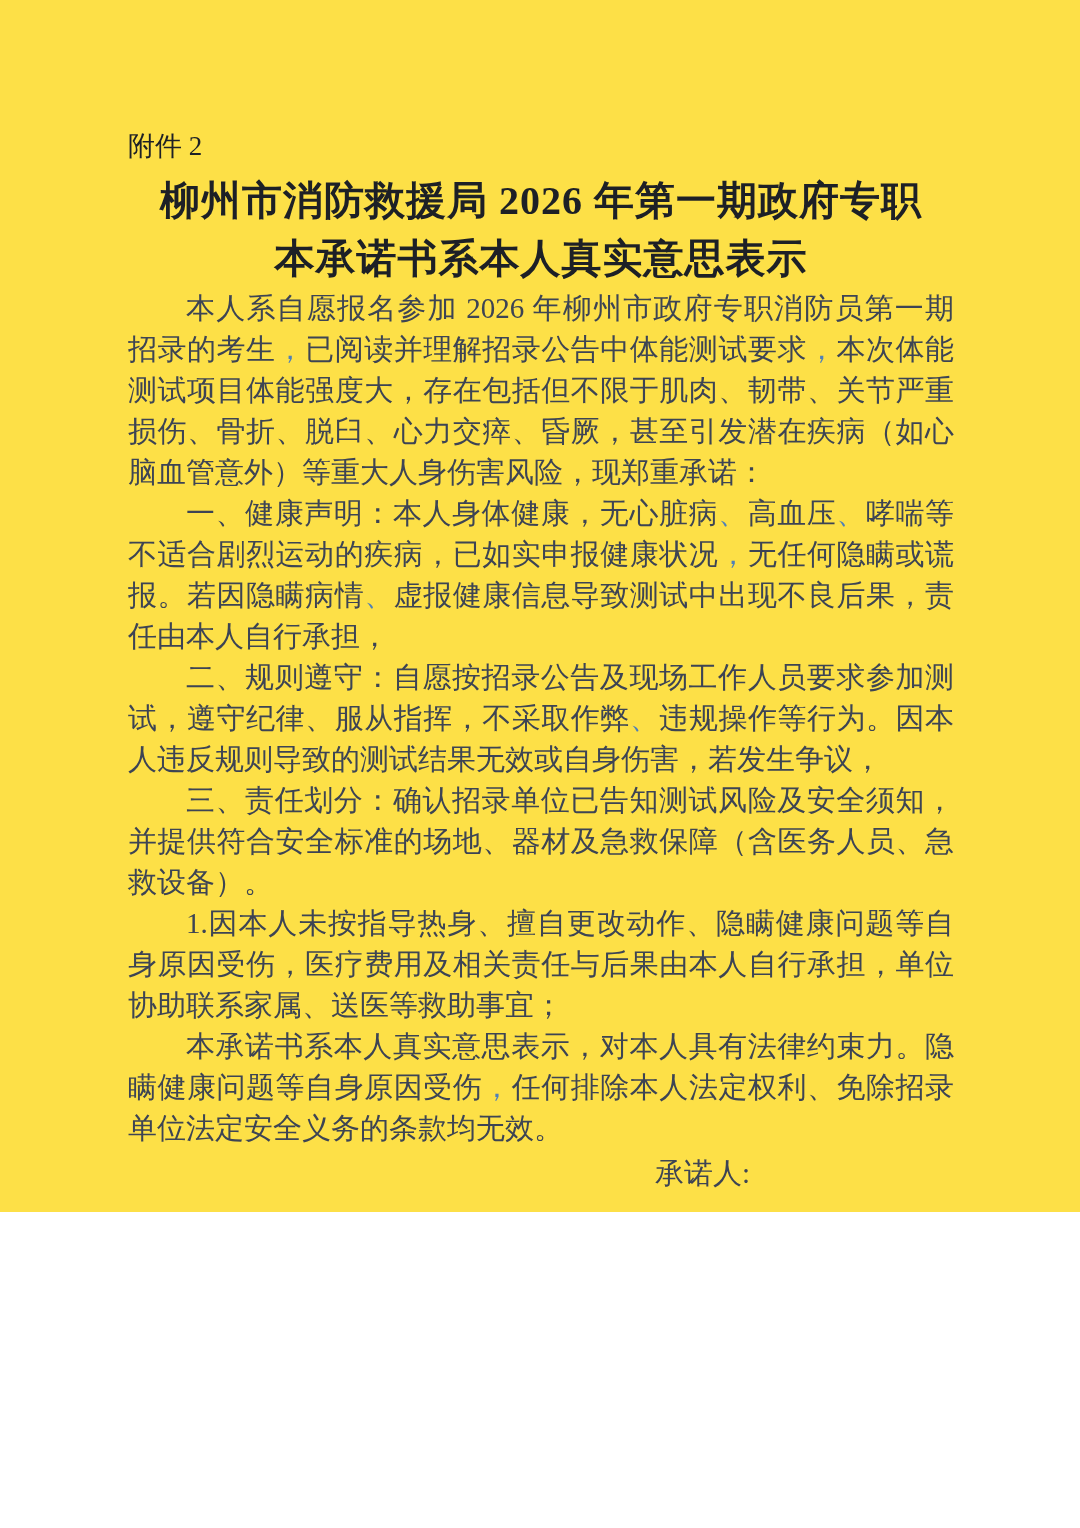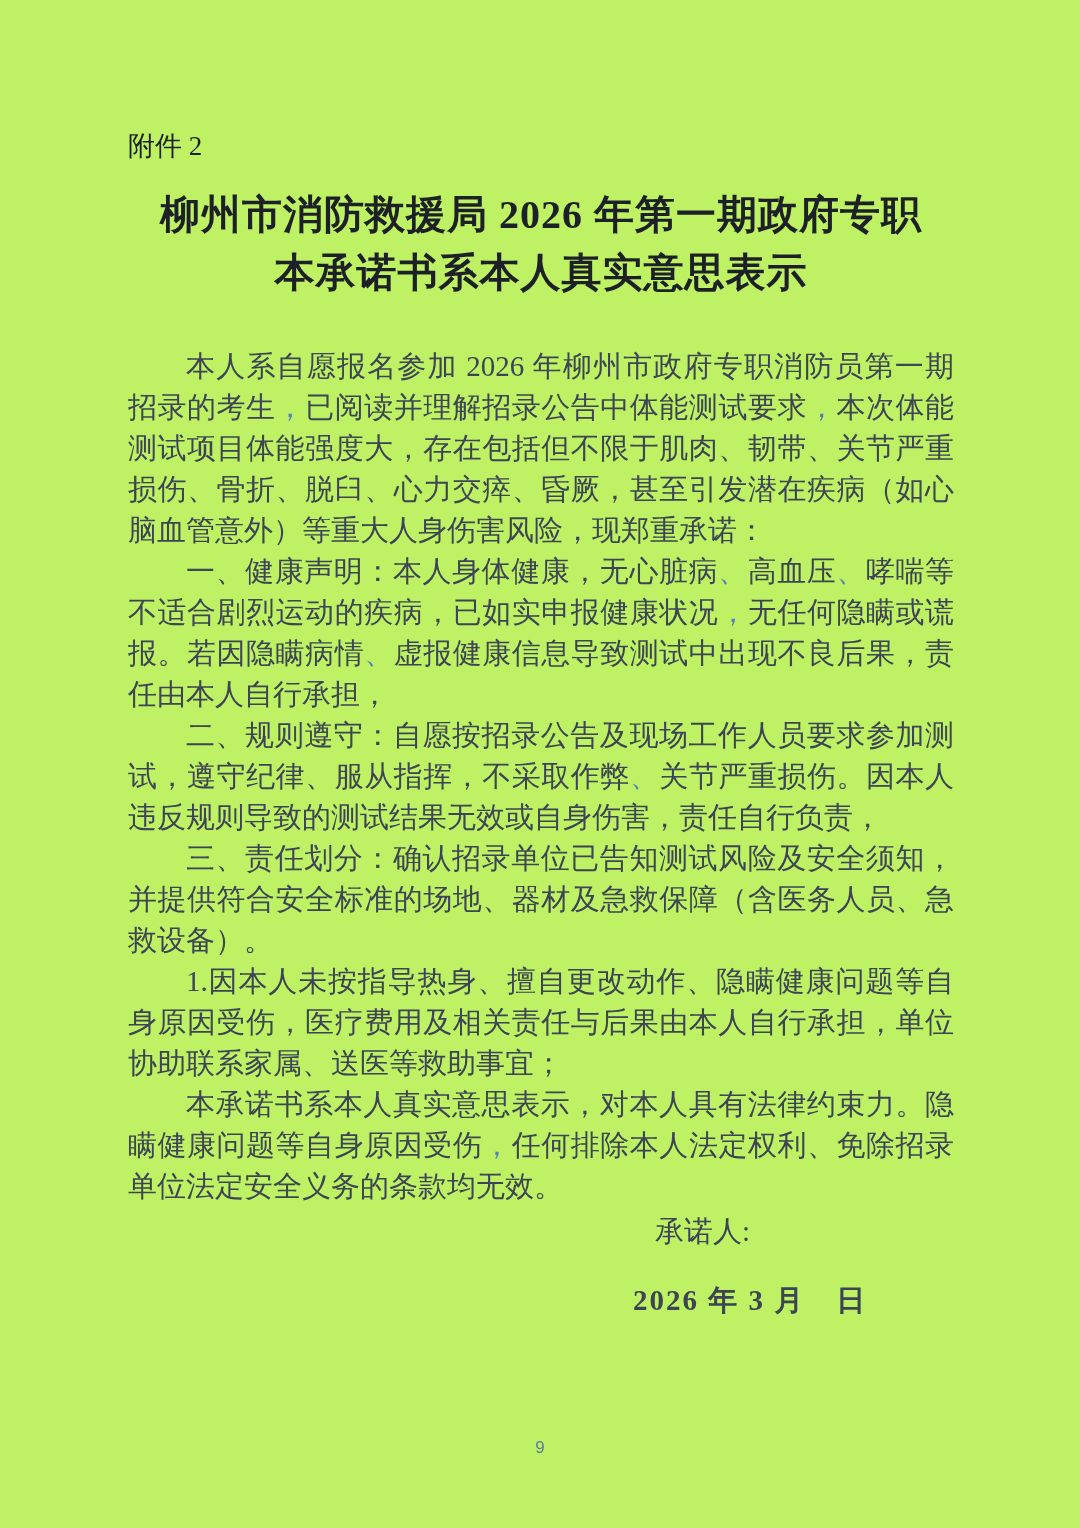--- a/index.html
+++ b/index.html
@@ -1,46 +1,45 @@
 <!DOCTYPE html>
 <html style="--ink: #3d4454; --title-ink: #1d2026; --blue-punct: #4f80b8; --page-number: #5a7ca3;"><head>
 <meta charset="utf-8">
 <style>
   * { margin: 0; padding: 0; box-sizing: border-box; }
   html, body { background: #ffffff; }
   .page {
     position: relative;
     width: 1080px;
-    height: 1528px;
-    background: #bef264;
+    height: 1212px;
+    background: #fde047;
     overflow: hidden;
     font-family: "Liberation Serif", "DejaVu Serif", serif;
   }
   .doc {
     position: absolute;
     left: 128px;
     top: 130px;
     width: 826px;
   }
   .attachment {
     font-size: 27px;
     color: var(--title-ink, #1d2026);
     line-height: 1.2;
   }
   .title {
-    margin-top: 24px;
+    margin-top: 10px;
     text-align: center;
     font-weight: bold;
     font-size: 40px;
     line-height: 1.45;
     letter-spacing: 1px;
     color: var(--title-ink, #1d2026);
   }
   .body-text {
-    margin-top: 44px;
     font-size: 29px;
     line-height: 41px;
     color: var(--ink, #3d4454);
     text-align: justify;
   }
   .body-text p {
     text-indent: 2em;
     margin: 0;
   }
   .body-text .blue { color: var(--blue-punct, #4f80b8); }
@@ -82,21 +81,21 @@
     <div class="attachment">附件 2</div>
 
     <div class="title">
       <div>柳州市消防救援局 2026 年第一期政府专职</div>
       <div>本承诺书系本人真实意思表示</div>
     </div>
 
     <div class="body-text">
         <p><span>本人系自愿报名参加 2026 年柳州市政府专职消防员第一期招录的考生</span><span class="blue">，</span><span>已阅读并理解招录公告中体能测试要求</span><span class="blue">，</span><span>本次体能测试项目体能强度大，存在包括但不限于肌肉、韧带、关节严重损伤、骨折、脱臼、心力交瘁、昏厥，甚至引发潜在疾病（如心脑血管意外）等重大人身伤害风险，现郑重承诺：</span></p>
         <p><span>一、健康声明：本人身体健康，无心脏病</span><span class="blue">、</span><span>高血压</span><span class="blue">、</span><span>哮喘等不适合剧烈运动的疾病，已如实申报健康状况</span><span class="blue">，</span><span>无任何隐瞒或谎报。若因隐瞒病情</span><span class="blue">、</span><span>虚报健康信息导致测试中出现不良后果，责任由本人自行承担，</span></p>
-        <p><span>二、规则遵守：自愿按招录公告及现场工作人员要求参加测试，遵守纪律、服从指挥，不采取作弊</span><span class="blue">、</span><span>关节严重损伤。因本人违反规则导致的测试结果无效或自身伤害，责任自行负责，</span></p>
+        <p><span>二、规则遵守：自愿按招录公告及现场工作人员要求参加测试，遵守纪律、服从指挥，不采取作弊</span><span class="blue">、</span><span>违规操作等行为。因本人违反规则导致的测试结果无效或自身伤害，若发生争议，</span></p>
         <p><span>三、责任划分：确认招录单位已告知测试风险及安全须知，并提供符合安全标准的场地、器材及急救保障（含医务人员、急救设备）。</span></p>
         <p><span>1.因本人未按指导热身、擅自更改动作、隐瞒健康问题等自身原因受伤，医疗费用及相关责任与后果由本人自行承担，单位协助联系家属、送医等救助事宜；</span></p>
         <p><span>本承诺书系本人真实意思表示，对本人具有法律约束力。隐瞒健康问题等自身原因受伤</span><span class="blue">，</span><span>任何排除本人法定权利、免除招录单位法定安全义务的条款均无效。</span></p>
       </div>
 
     <div class="sig-line">承诺人:</div>
 
     <div class="date-line">2026 年 3 月　日</div>
   </div>
 

